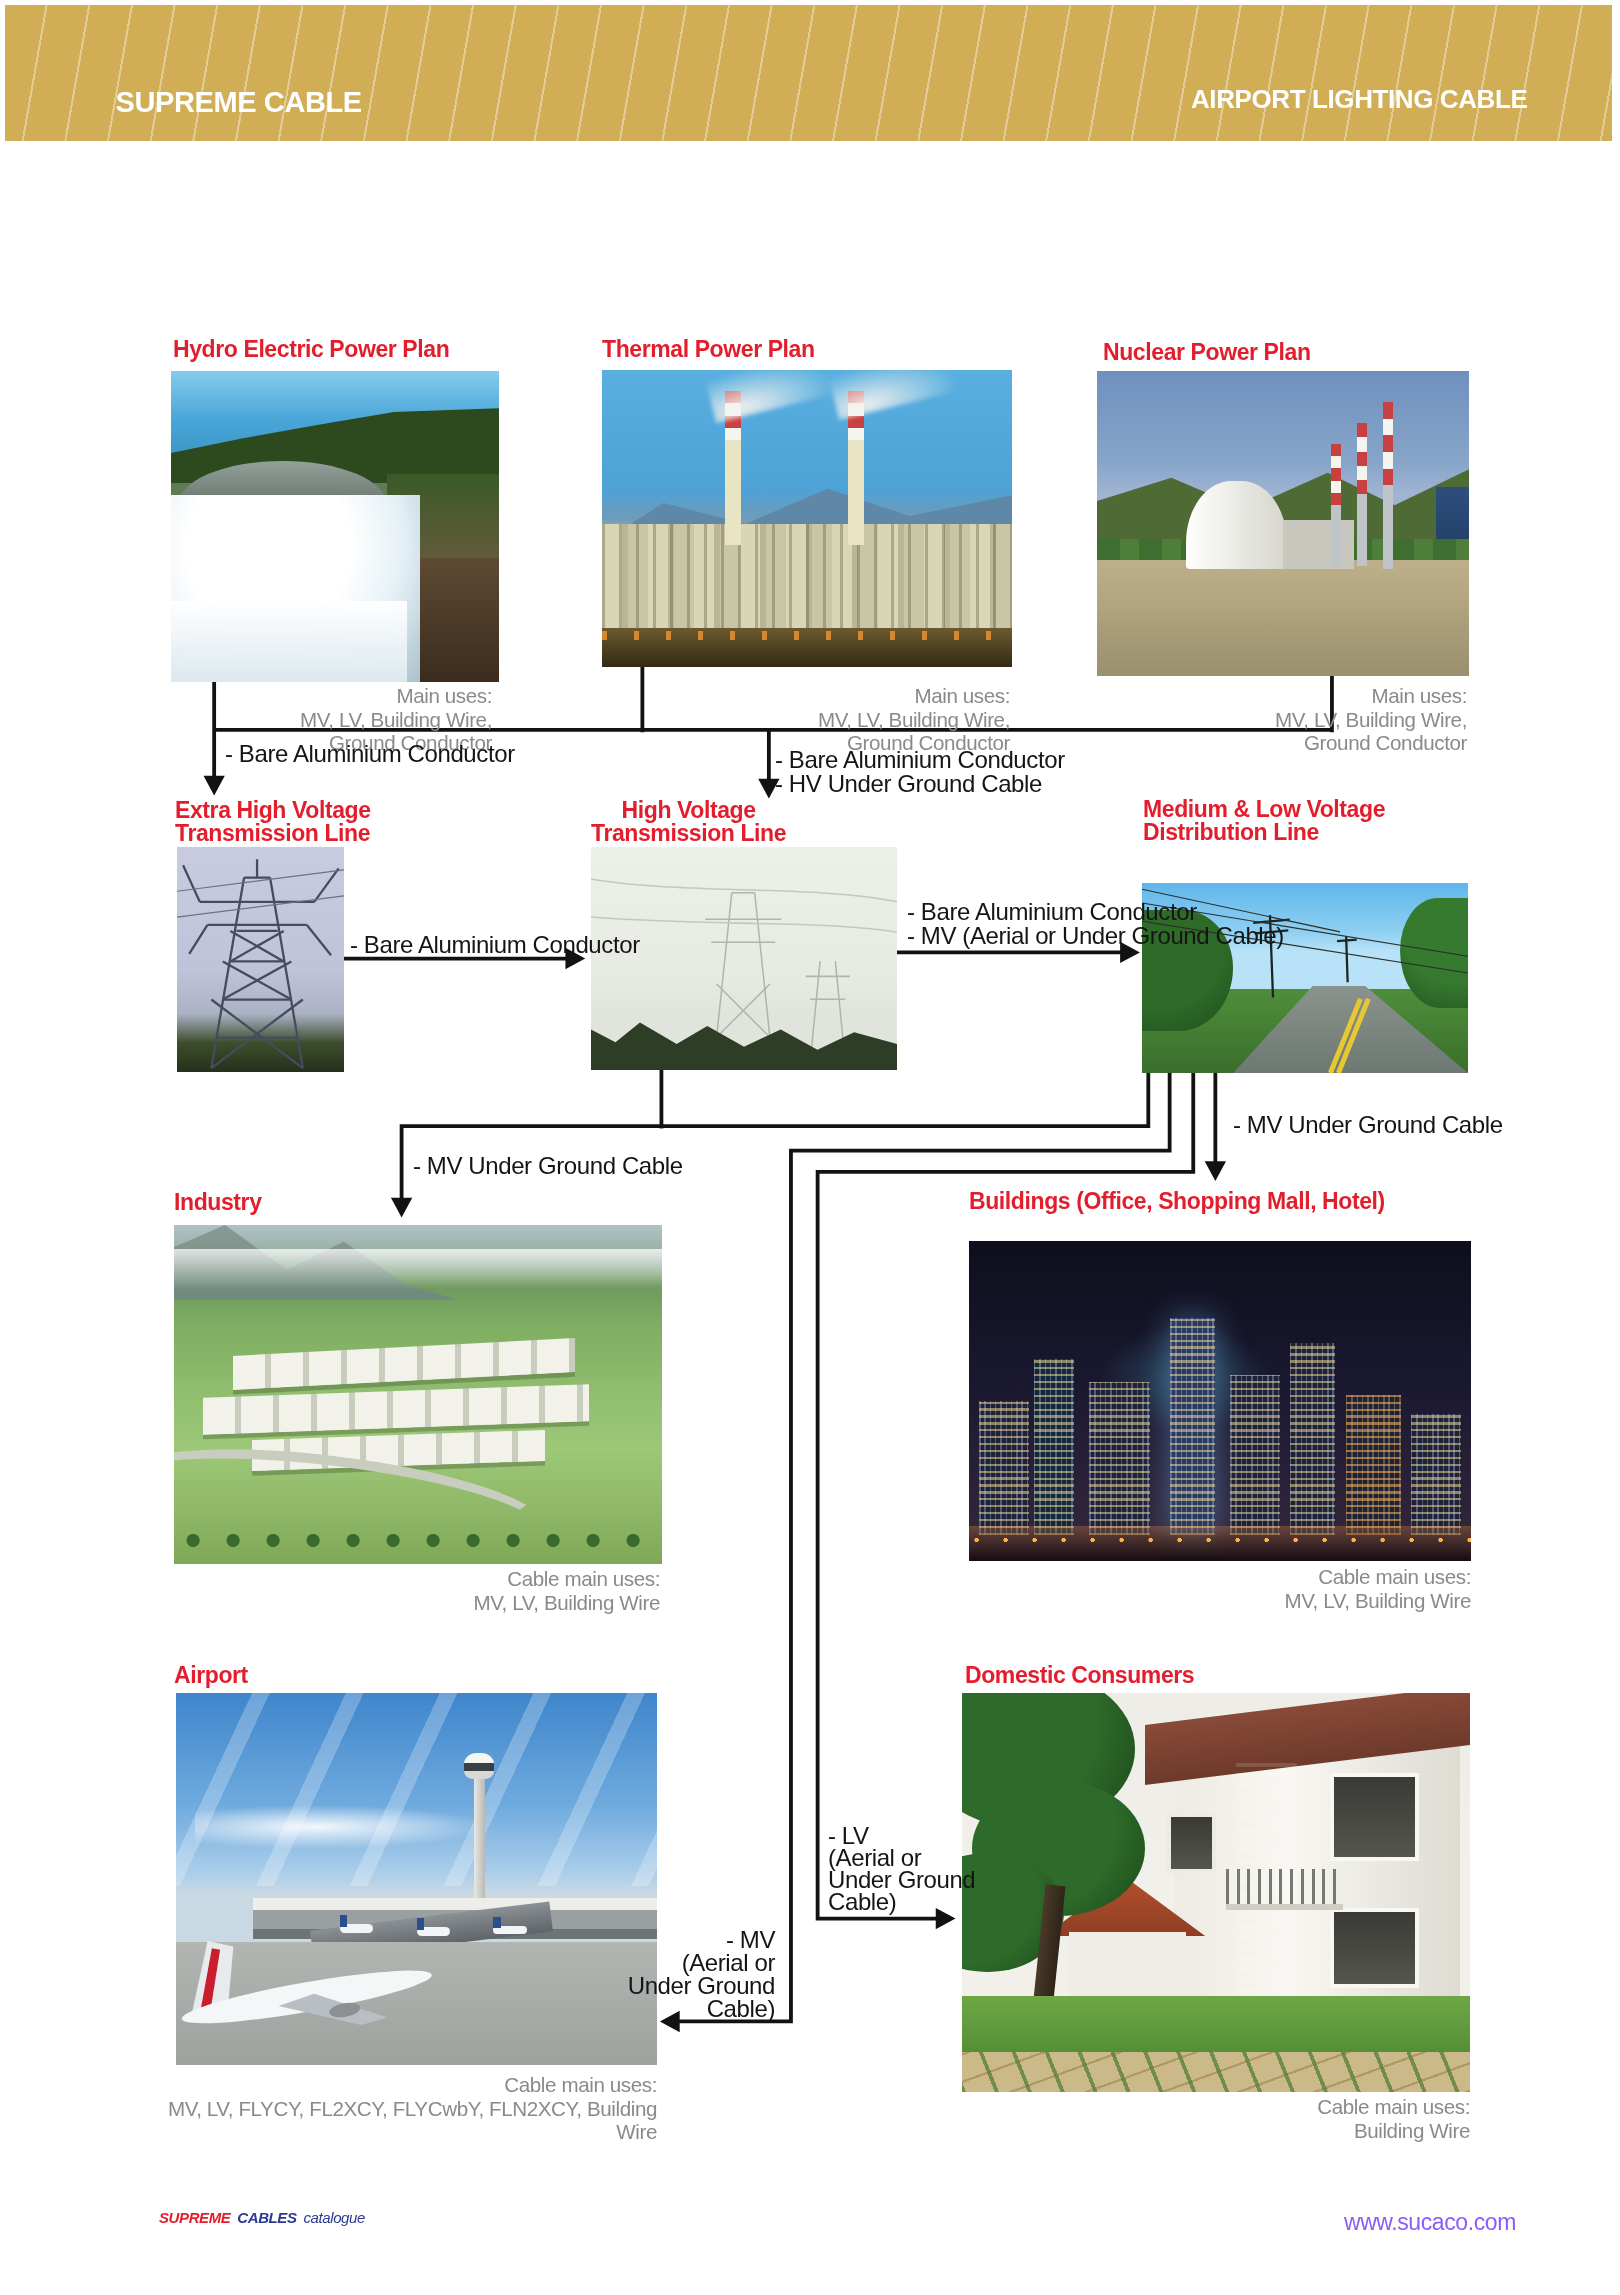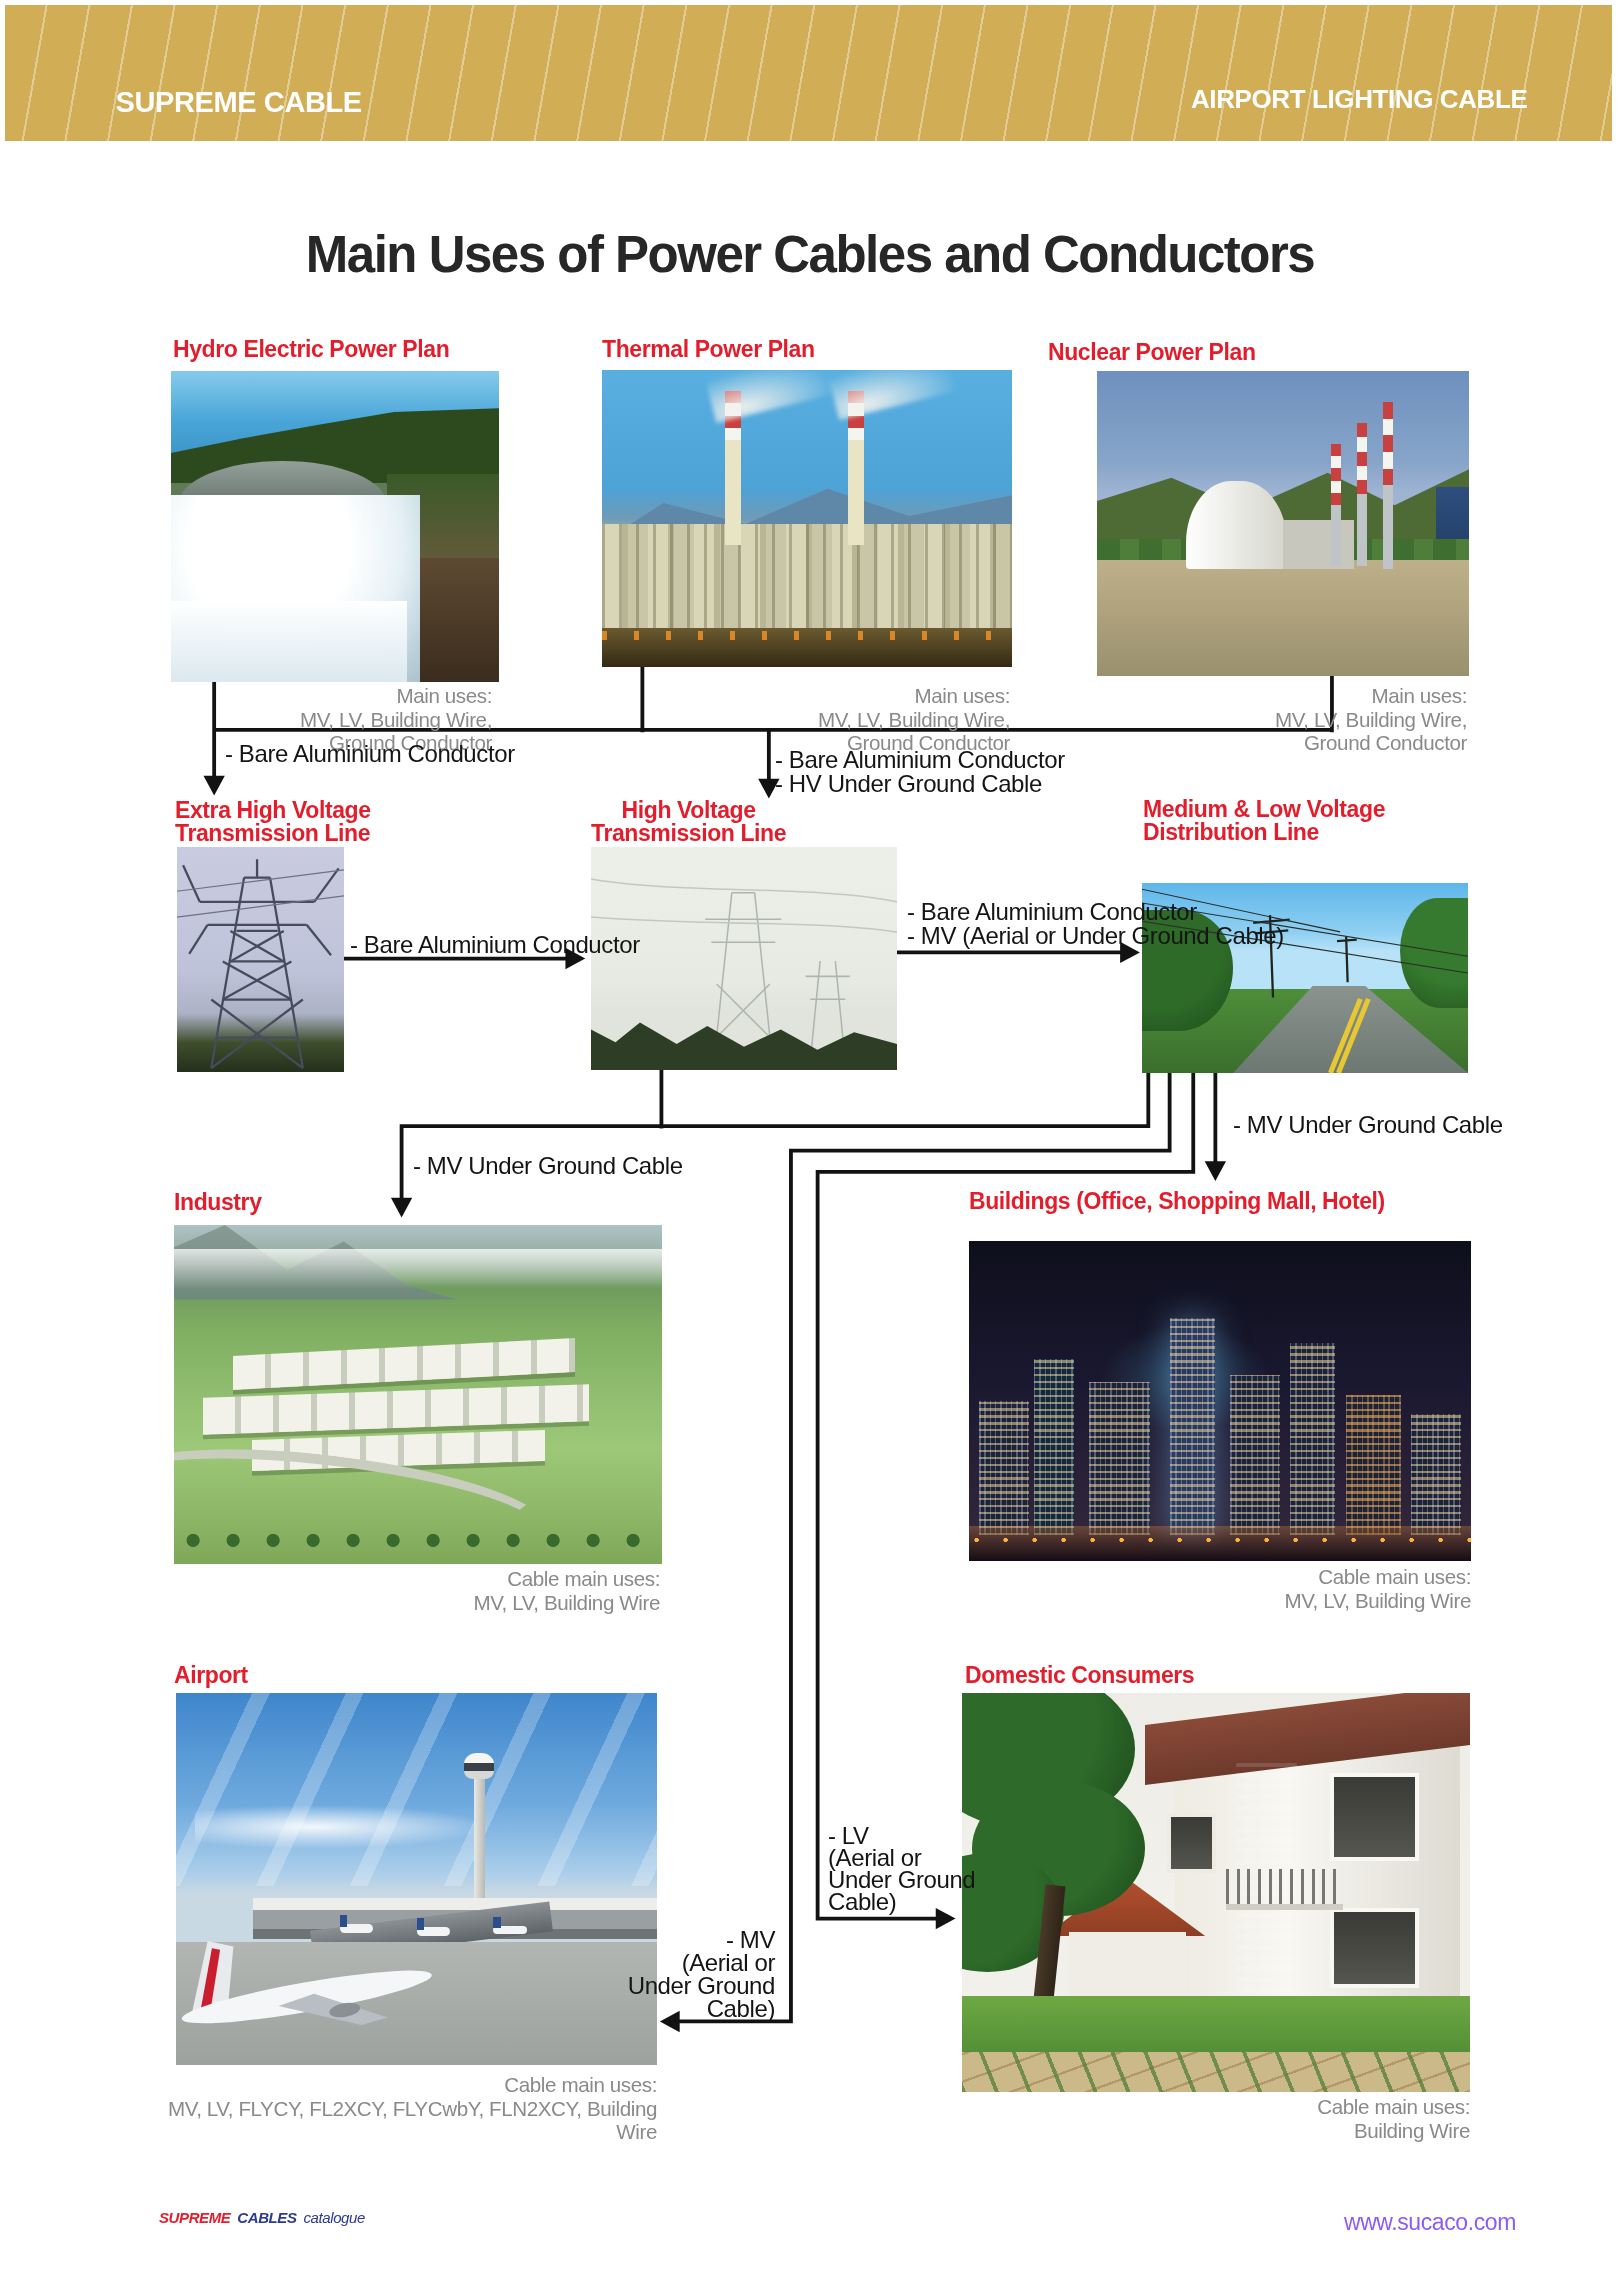--- a/index.html
+++ b/index.html
@@ -166,21 +166,20 @@
 </head>
 <body>
 
 <div class="page">
 
   <header class="band">
     <div class="brand">SUPREME CABLE</div>
     <div class="product">AIRPORT LIGHTING CABLE</div>
   </header>
 
-  <h1 class="title">Main Uses of Power Cables and Conductors</h1>
 
   <svg id="connectors" width="1620" height="2295" viewBox="0 0 2126 3012">
     <g stroke="#121212" stroke-width="5" fill="none">
       <line x1="281" y1="958" x2="1748" y2="958"></line>
       <line x1="281" y1="893" x2="281" y2="1022"></line>
       <line x1="843" y1="873" x2="843" y2="961"></line>
       <line x1="1748" y1="885" x2="1748" y2="961"></line>
       <line x1="1009" y1="958" x2="1009" y2="1026"></line>
       <line x1="451" y1="1258" x2="744" y2="1258"></line>
       <line x1="1177" y1="1250" x2="1472" y2="1250"></line>
@@ -224,21 +223,21 @@
     <div class="t-lights"></div>
     <div class="t-chim t-c1"></div>
     <div class="t-chim t-c2"></div>
     <div class="t-smoke t-s1"></div>
     <div class="t-smoke t-s2"></div>
   </div>
   <div class="caption" style="left:781px;top:684px;width:229px;">Main uses:
 MV, LV, Building Wire,
 Ground Conductor</div>
 
-  <div class="slabel" style="left:1048px;top:341px;text-align:right;">Nuclear Power Plan</div>
+  <div class="slabel" style="left:1103px;top:341px;text-align:right;">Nuclear Power Plan</div>
   <div class="photo" id="ph-nuclear">
     <div class="n-hill"></div>
     <div class="n-sea"></div>
     <div class="n-ground"></div>
     <div class="n-trees"></div>
     <div class="n-dome"></div>
     <div class="n-block"></div>
     <div class="n-stack n-st1"></div>
     <div class="n-stack n-st2"></div>
     <div class="n-stack n-st3"></div>

